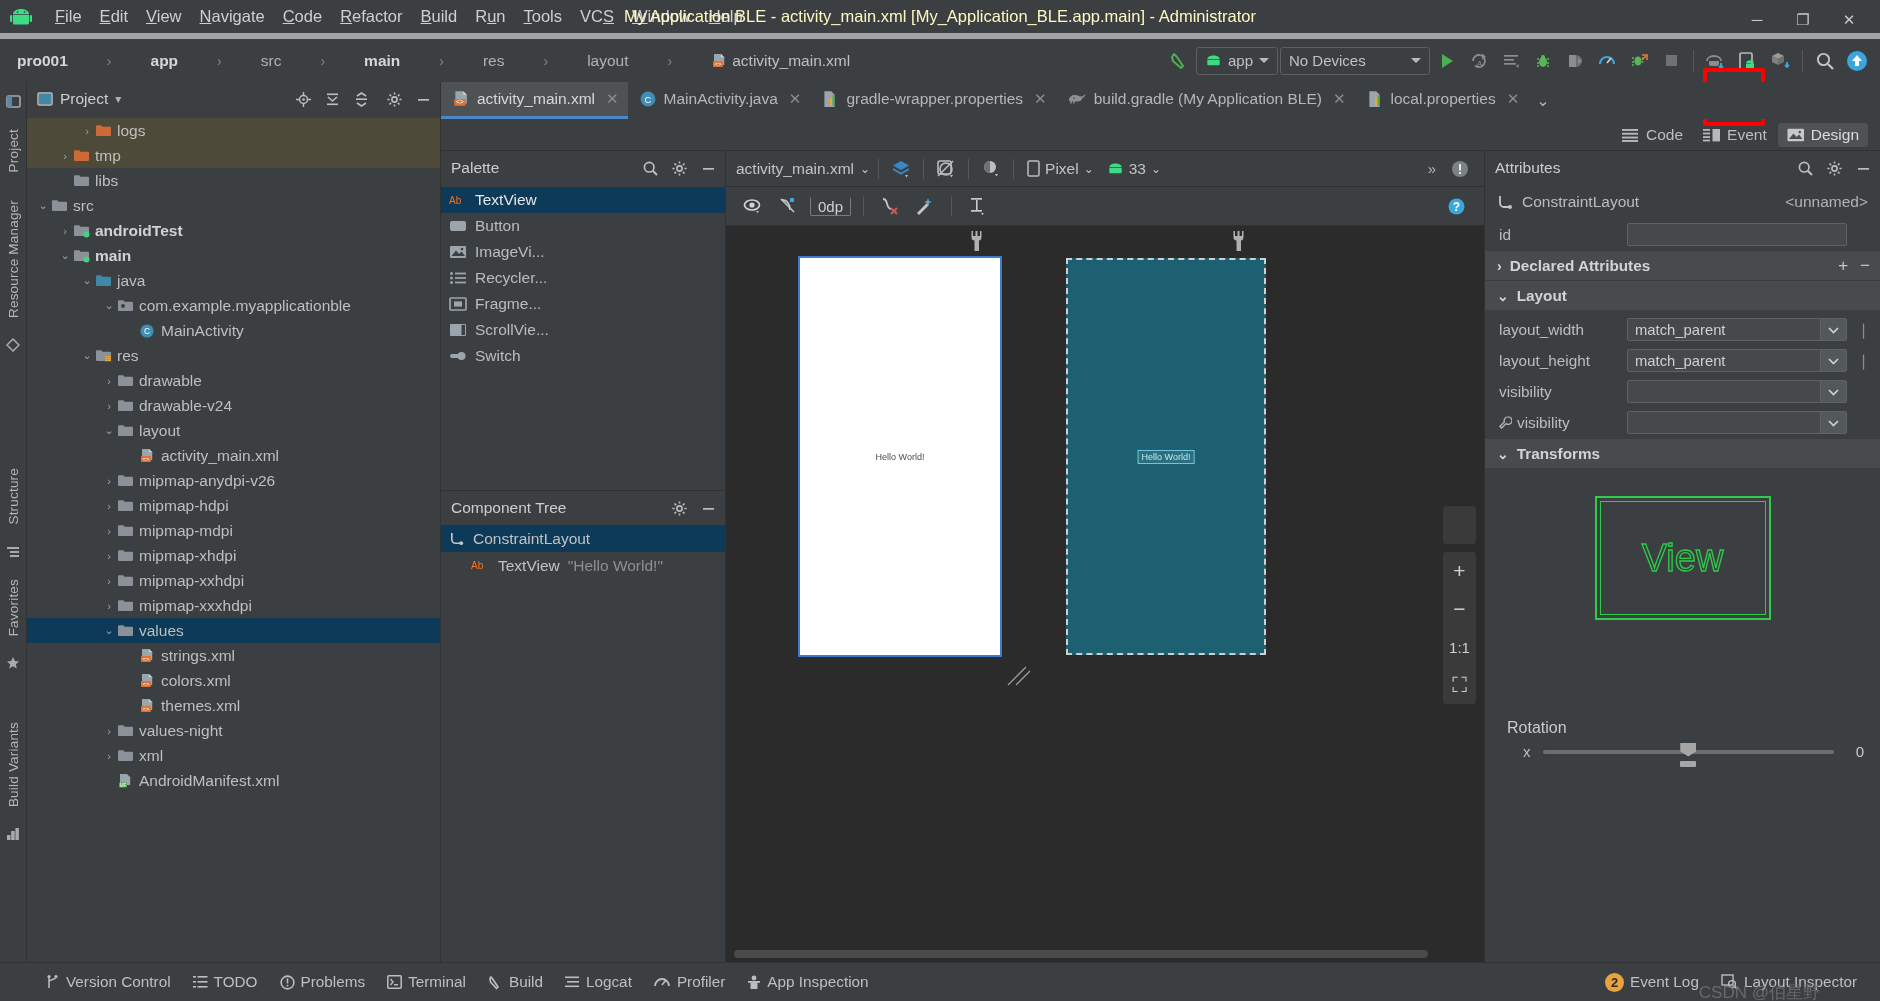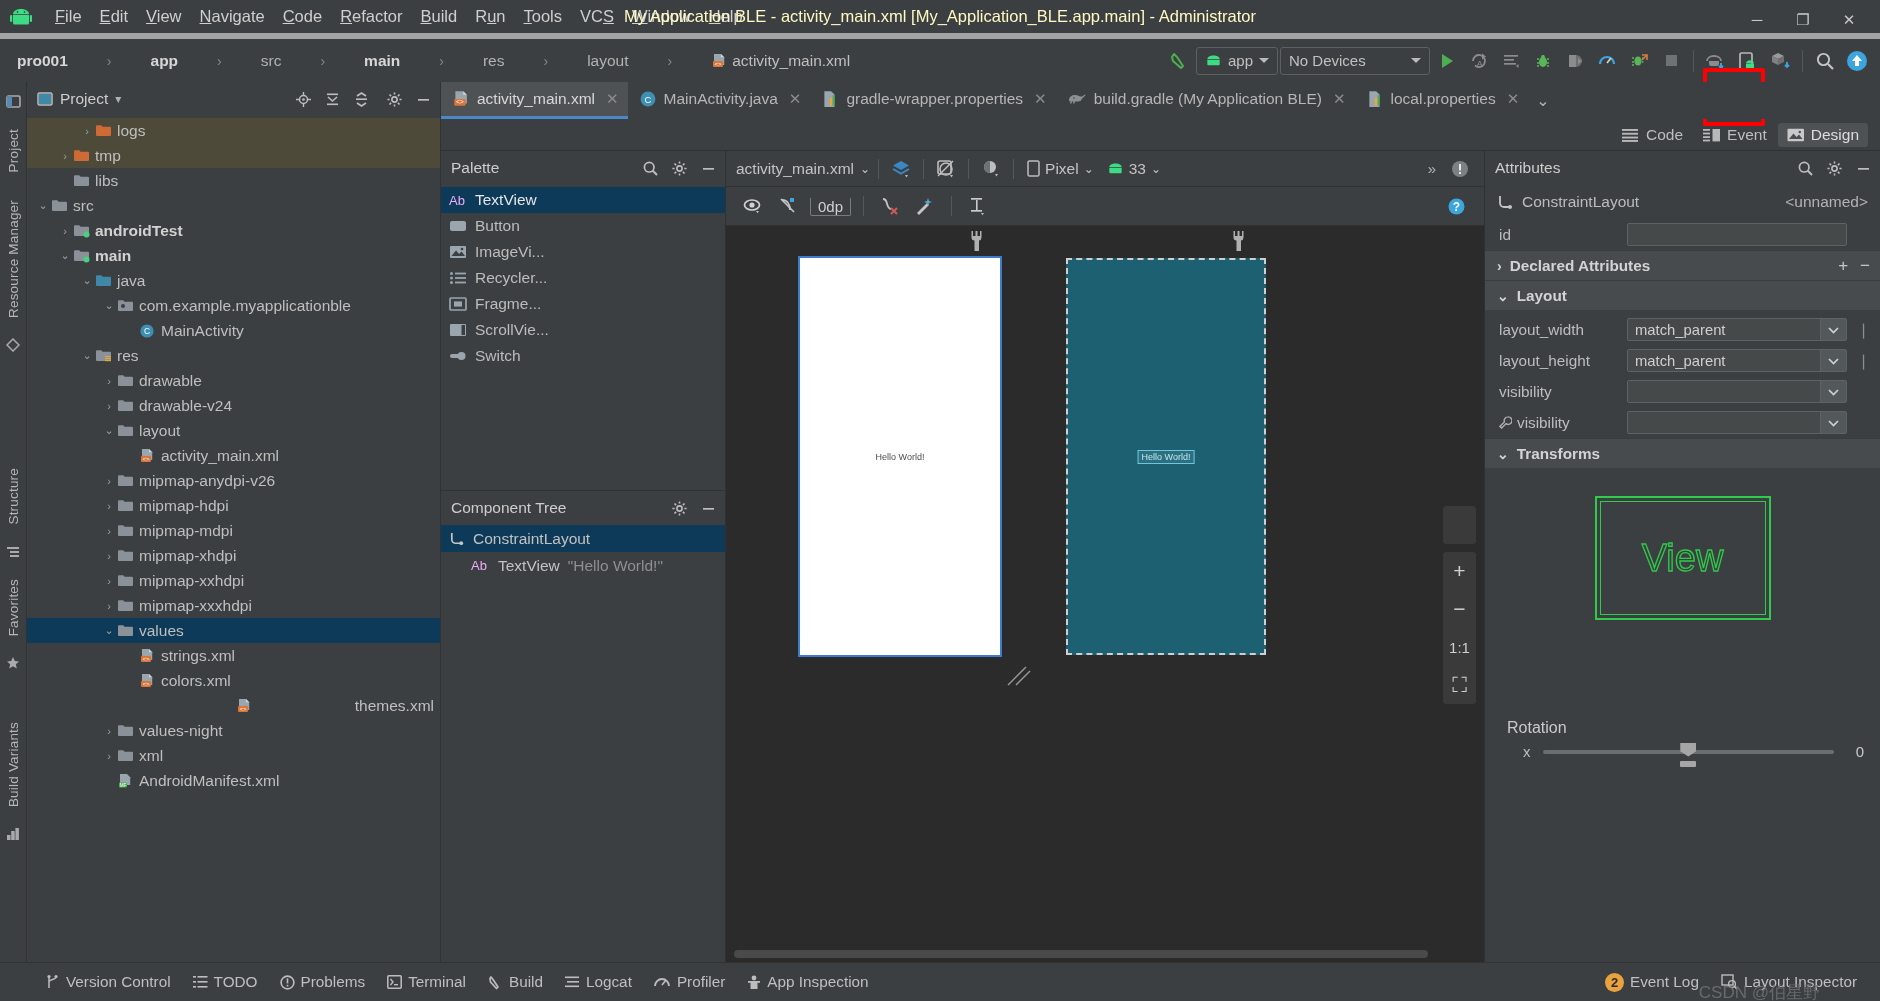--- a/index.html
+++ b/index.html
@@ -113,21 +113,21 @@
   
   .palette-col { width: 285px; flex: 0 0 285px; display: flex; flex-direction: column; border-right: 1px solid #2f3133; background:#3c3f41;}
   .palette-body { display: flex; height: 306px; border-bottom: 1px solid #2f3133;}
   .pal-cats { width: 140px; background: #3c3f41; padding-top: 2px; position:relative;}
   .pal-cat { height: 31px; display: flex; align-items: center; padding-left: 14px; font-size: 15.5px; color: #bcbcbc; }
   .pal-cat.active { background: #0d3a58; color: #e2e2e2; }
   .pal-scroll { position:absolute; right:2px; top:4px; width:6px; height:230px; background:#5a5d5f; border-radius:3px;}
   .pal-items { flex: 1; background: #3c3f41; padding-top: 2px; }
   .pal-item { height: 26px; display: flex; align-items: center; gap: 7px; padding-left: 8px; font-size: 15.5px; color: #bcbcbc; }
   .pal-item.active { background: #0d3a58; color: #e6e6e6; }
-  .pal-ab { font-size: 13px; color: #f0abfc; width: 19px; }
+  .pal-ab { font-size: 10px; color: #f97316; width: 19px; }
 
   .ctree { flex: 1; display: flex; flex-direction: column; background:#3c3f41;}
   .ct-row { height: 27px; display: flex; align-items: center; gap: 8px; padding-left: 8px; font-size: 15.5px; color: #c2c2c2; }
   .ct-row.sel { background: #0d3a58; }
   .ct-row.indent { padding-left: 30px; }
   .ct-hint { color: #8f8f8f; }
 
   
   .design-col { flex: 1; display: flex; flex-direction: column; min-width: 0; background:#3c3f41;}
   .dtool {
@@ -720,21 +720,21 @@
             <span class="fico">
               <svg width="16" height="16" viewBox="0 0 16 16">
                 <path d="M3 1h7l3.2 3.2V12H3z" fill="#9aa6ad"></path>
                 <path d="M10 1 l3.2 3.2 H10z" fill="#cdd5da"></path>
                 <rect x="2" y="8" width="10" height="6" rx="1" fill="#d9743a"></rect>
                 <text x="7" y="12.7" font-size="6" fill="#fff" text-anchor="middle" font-family="Liberation Sans">&lt;&gt;</text>
               </svg>
             </span>
             <span class="tlabel">colors.xml</span>
           </div>
-          <div class="trow" style="padding-left: 96px; justify-content: space-between;">
+          <div class="trow" style="padding-left: 96px;">
             <span class="arrow"></span>
             <span class="fico">
               <svg width="16" height="16" viewBox="0 0 16 16">
                 <path d="M3 1h7l3.2 3.2V12H3z" fill="#9aa6ad"></path>
                 <path d="M10 1 l3.2 3.2 H10z" fill="#cdd5da"></path>
                 <rect x="2" y="8" width="10" height="6" rx="1" fill="#d9743a"></rect>
                 <text x="7" y="12.7" font-size="6" fill="#fff" text-anchor="middle" font-family="Liberation Sans">&lt;&gt;</text>
               </svg>
             </span>
             <span class="tlabel">themes.xml</span>

